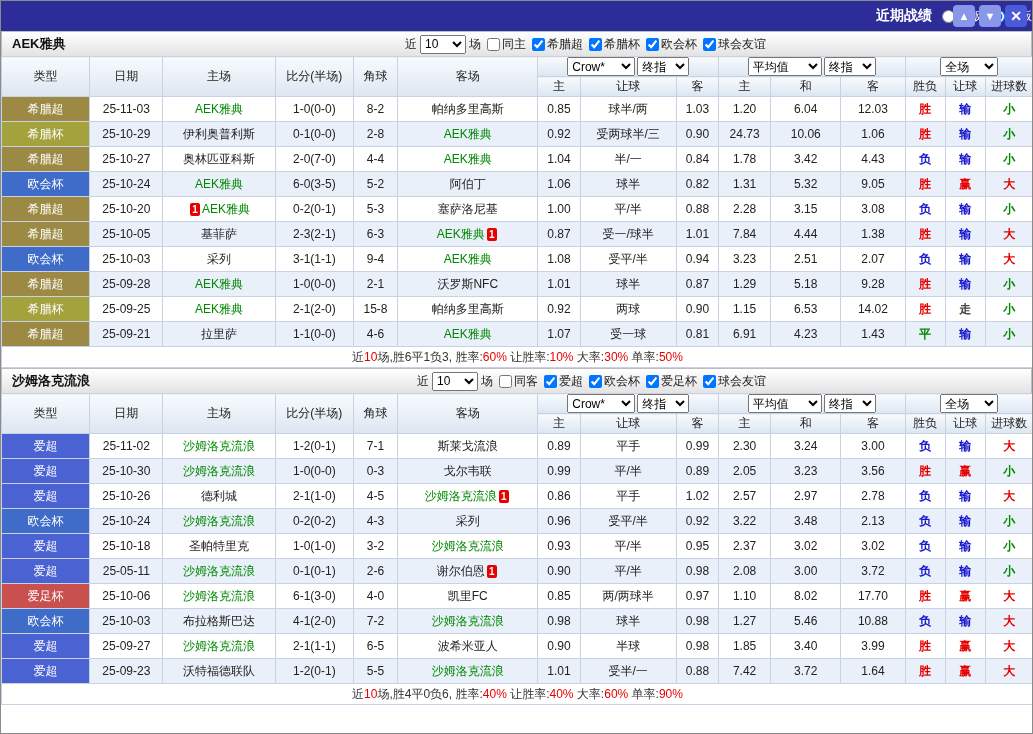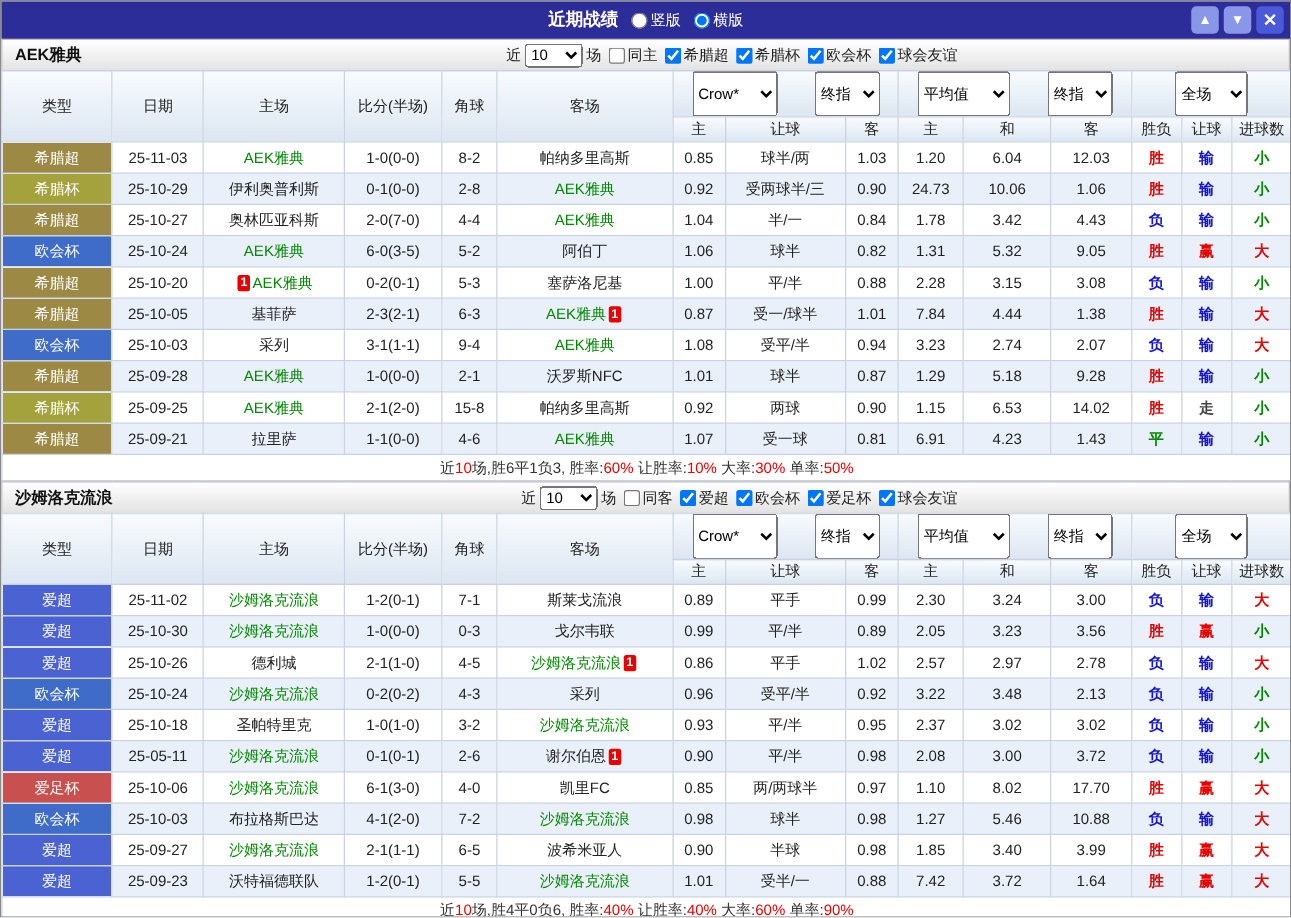--- a/index.html
+++ b/index.html
@@ -2,21 +2,21 @@
 <html><head>
 <meta charset="utf-8">
 <style>
   * { box-sizing: border-box; }
   html,body { margin:0; padding:0; }
   body { font-family:"Liberation Sans", sans-serif; background:#fff; }
   .app { width:1033px; height:734px; border:1px solid #8a8a8a; overflow:hidden; background:#fff; }
 
   
   .titlebar { height:30px; background:#2d2d99; color:#fff; display:flex; align-items:center; position:relative; }
-  .titlebar-center { flex:1; display:flex; justify-content:center; align-items:center; gap:10px; }
+  .titlebar-center { flex:1; display:flex; justify-content:flex-end; align-items:center; gap:10px; }
   .page-title { font-size:14px; font-weight:bold; }
   .radio-opt { font-size:12px; display:inline-flex; align-items:center; gap:3px; cursor:pointer; }
   .radio-opt input { margin:0; }
   .titlebar-buttons { position:absolute; right:5px; top:4px; display:flex; gap:4px; }
   .tb-btn { width:22px; height:22px; background:#8a97e8; color:#fff; border-radius:4px;
             display:flex; align-items:center; justify-content:center; font-size:11px; cursor:pointer; }
   .tb-btn.close { background:#4a5ad8; font-size:14px; font-weight:bold; }
 
   
   .sec-header { height:25px; background:linear-gradient(#ffffff,#e3e3e3); border:1px solid #bdbdbd;
@@ -24,21 +24,21 @@
   .sec-title { font-size:13px; font-weight:bold; color:#111; }
   .sec-filter { margin-left:auto; margin-right:255px; display:flex; align-items:center; font-size:12px; color:#222; white-space:nowrap; }
   .sec-filter select { font-size:12px; height:19px; margin:0 3px; }
   .cb { display:inline-flex; align-items:center; margin-left:2px; cursor:pointer; }
   .cb input { margin:0 2px 0 4px; }
 
   
   table { border-collapse:collapse; table-layout:fixed; width:1033px; font-size:12px; color:#222; }
   th,td { border:1px solid #c8d2e2; text-align:center; white-space:nowrap; overflow:hidden; padding:0; }
   thead th { background:linear-gradient(#f8fbfe,#dce6f1); height:20px; font-weight:normal; color:#222; }
-  thead select { font-size:12px; height:36px; margin:0 15px; }
+  thead select { font-size:12px; height:19px; margin:0 1px; }
   tbody td { height:25px; background:#fff; }
   tr.alt td { background:#e9f0fa; }
   td.type { color:#fff; }
   td.res { font-weight:bold; }
   .rc { display:inline-block; min-width:10px; padding:0 1px; height:13px; line-height:13px;
         background:#e60000; color:#fff; font-size:10px; font-weight:bold; border-radius:2px;
         vertical-align:middle; margin:0 2px; }
   td.summary { height:21px; background:#fff; font-size:12px; }
 </style>
 </head>
@@ -249,21 +249,21 @@
             <td class="type" style="background: rgb(63, 108, 200);">欧会杯</td>
             <td>25-10-03</td>
             <td><span>采列</span></td>
             <td>3-1(1-1)</td>
             <td>9-4</td>
             <td><span style="color: rgb(0, 136, 0);">AEK雅典</span></td>
             <td>1.08</td>
             <td>受平/半</td>
             <td>0.94</td>
             <td>3.23</td>
-            <td>2.74</td>
+            <td>2.51</td>
             <td>2.07</td>
             <td class="res" style="color: rgb(21, 21, 204);">负</td>
             <td class="res" style="color: rgb(21, 21, 204);">输</td>
             <td class="res" style="color: rgb(230, 0, 0);">大</td>
           </tr>
           <tr class="alt">
             <td class="type" style="background: rgb(156, 138, 68);">希腊超</td>
             <td>25-09-28</td>
             <td><span style="color: rgb(0, 136, 0);">AEK雅典</span></td>
             <td>1-0(0-0)</td>

